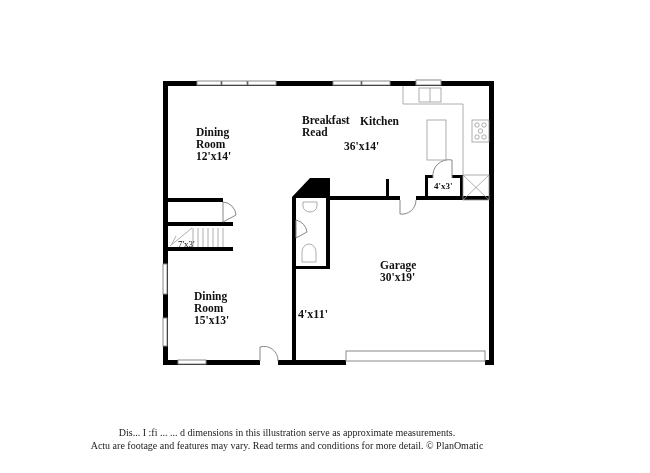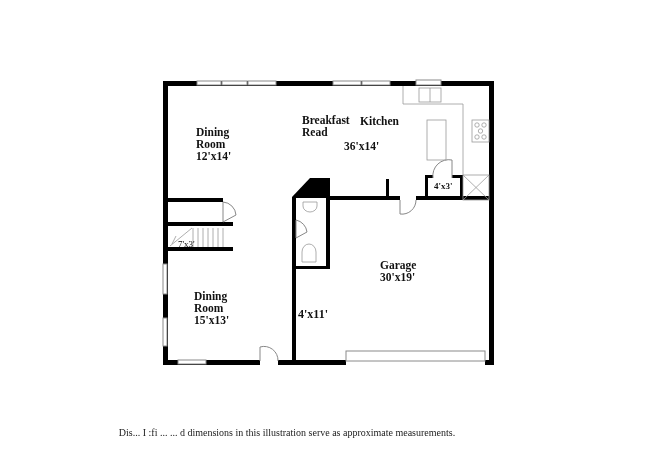--- a/index.html
+++ b/index.html
@@ -138,13 +138,14 @@
 
 <div class="label tiny" style="left:298px; top:308px; width:30px;">4'x11'</div>
 
 <div class="label" style="left:380px; top:259px; width:64px;">
   <div>Garage</div>
   <div>30'x19'</div>
 </div>
 
 <div class="disclaimer">
   <div>Dis...    I :fi  ...      ...   d dimensions in this illustration serve as approximate measurements.</div>
+  <div>Actu      are footage and features may vary. Read terms and conditions for more detail. © PlanOmatic</div>
 </div>
 
 </body></html>

